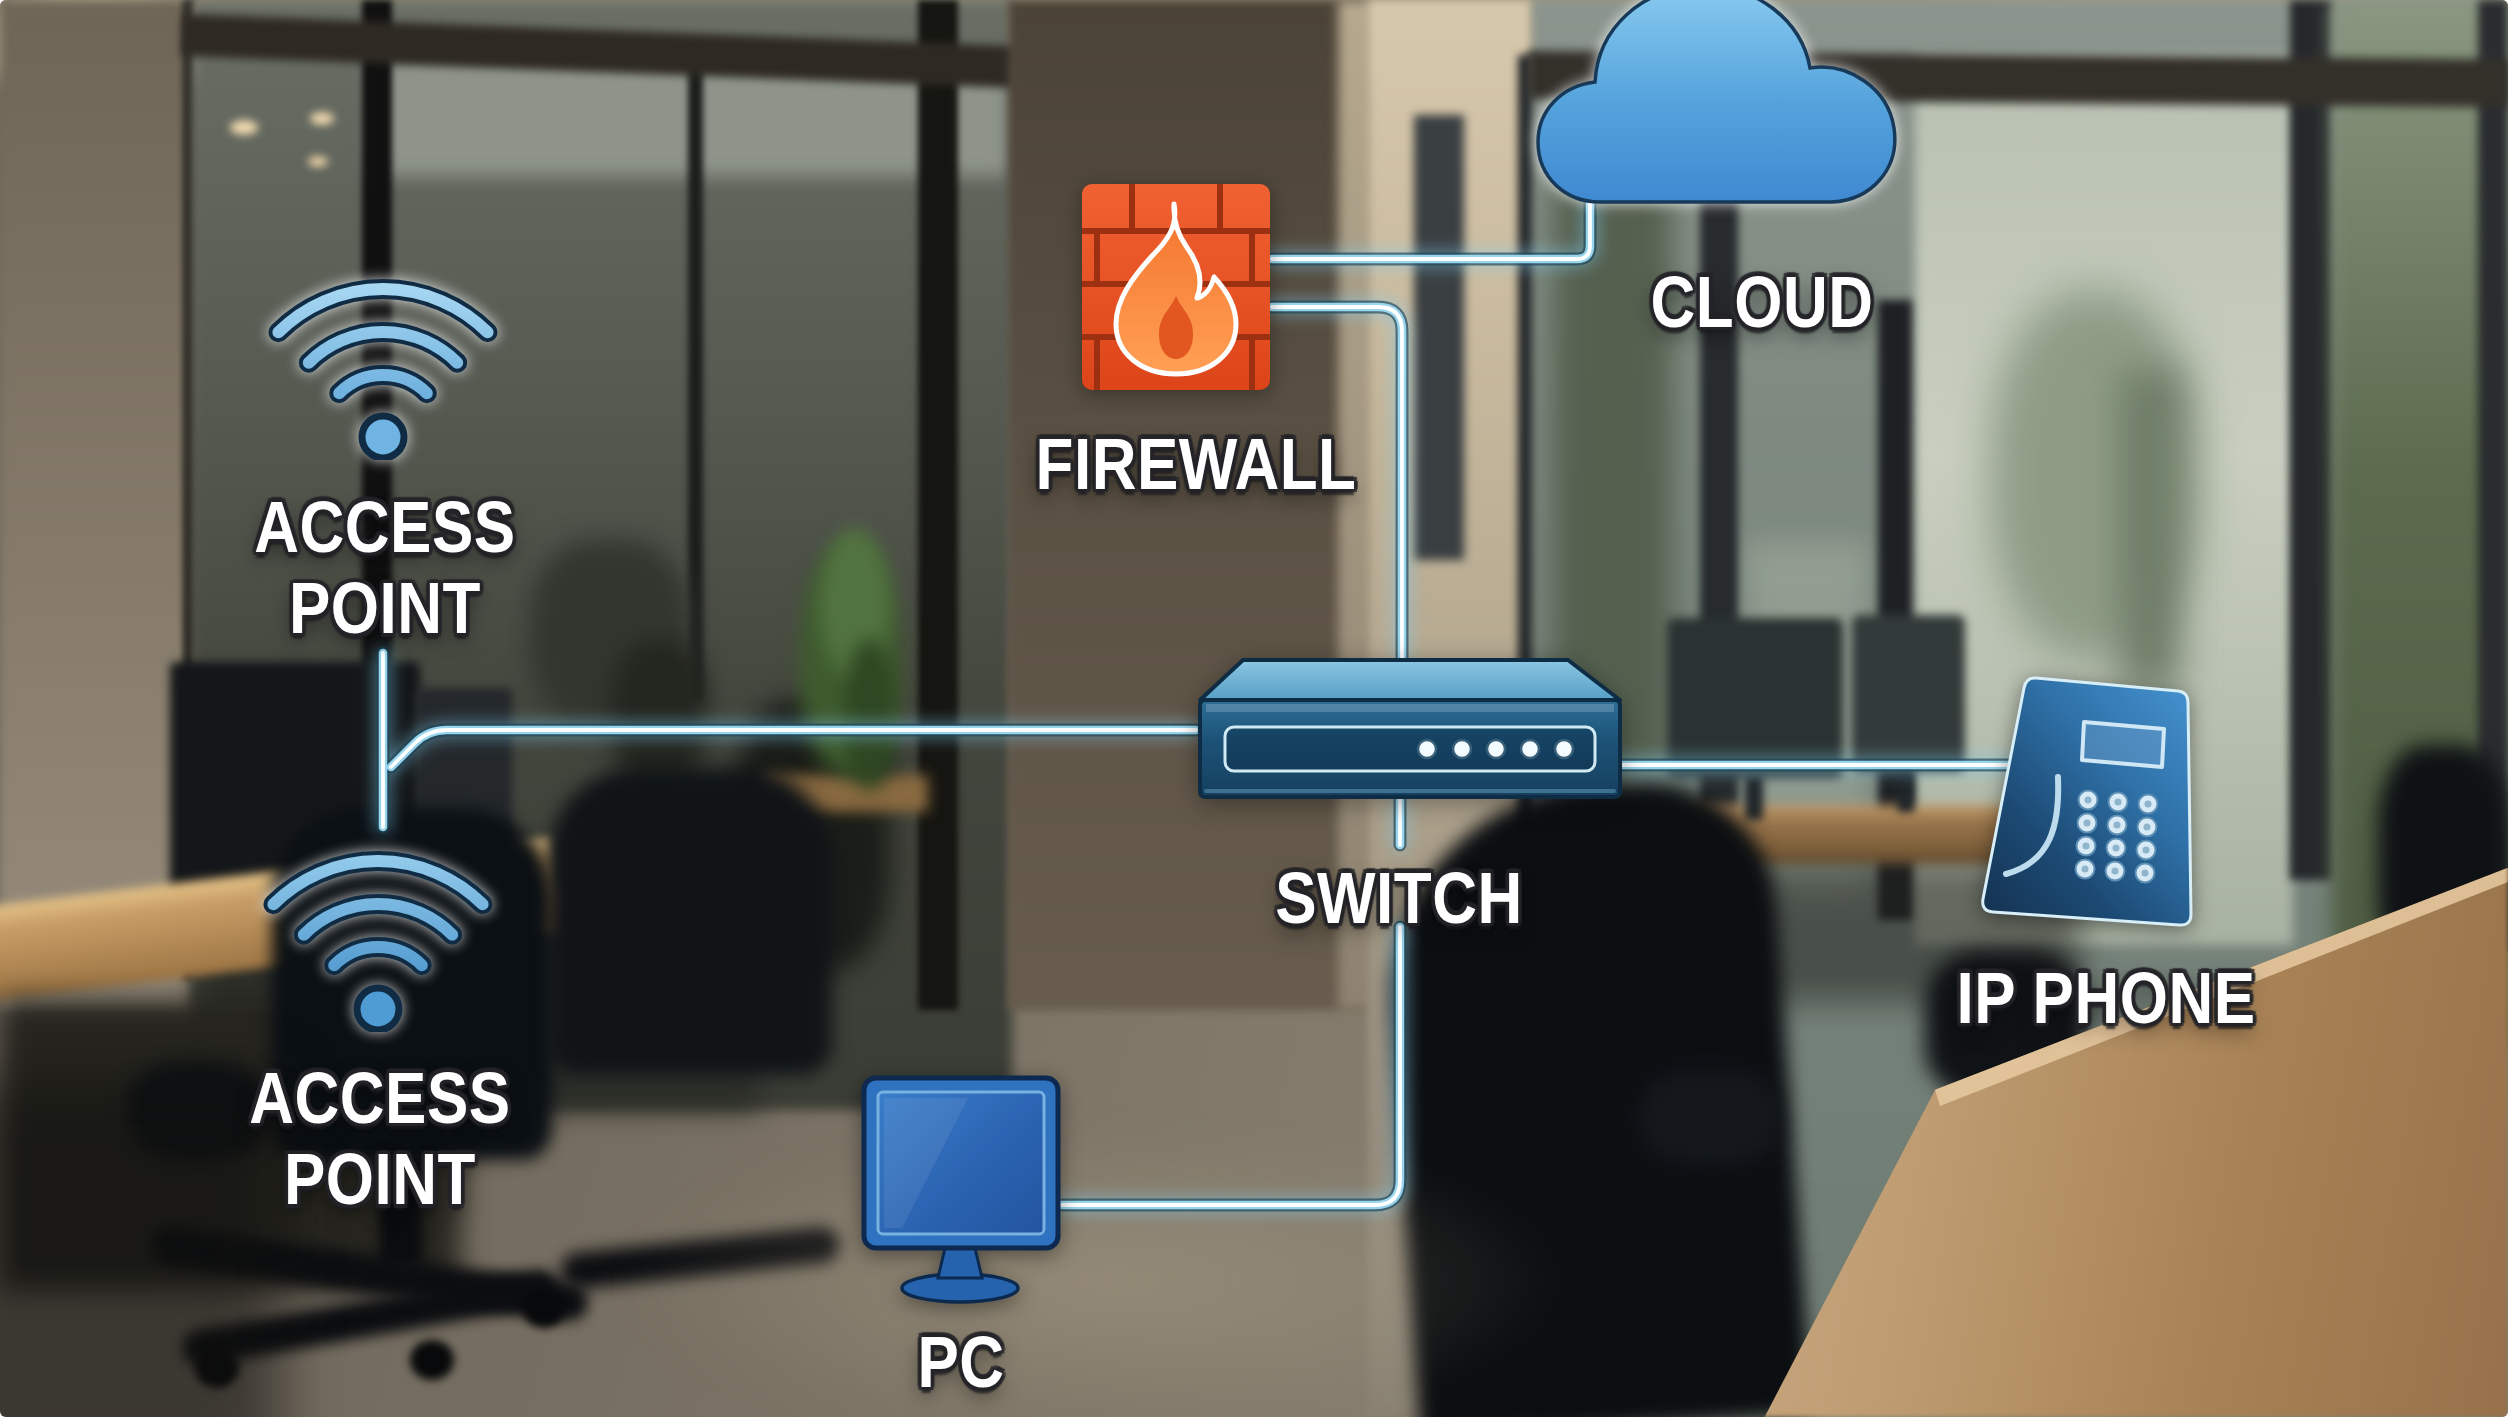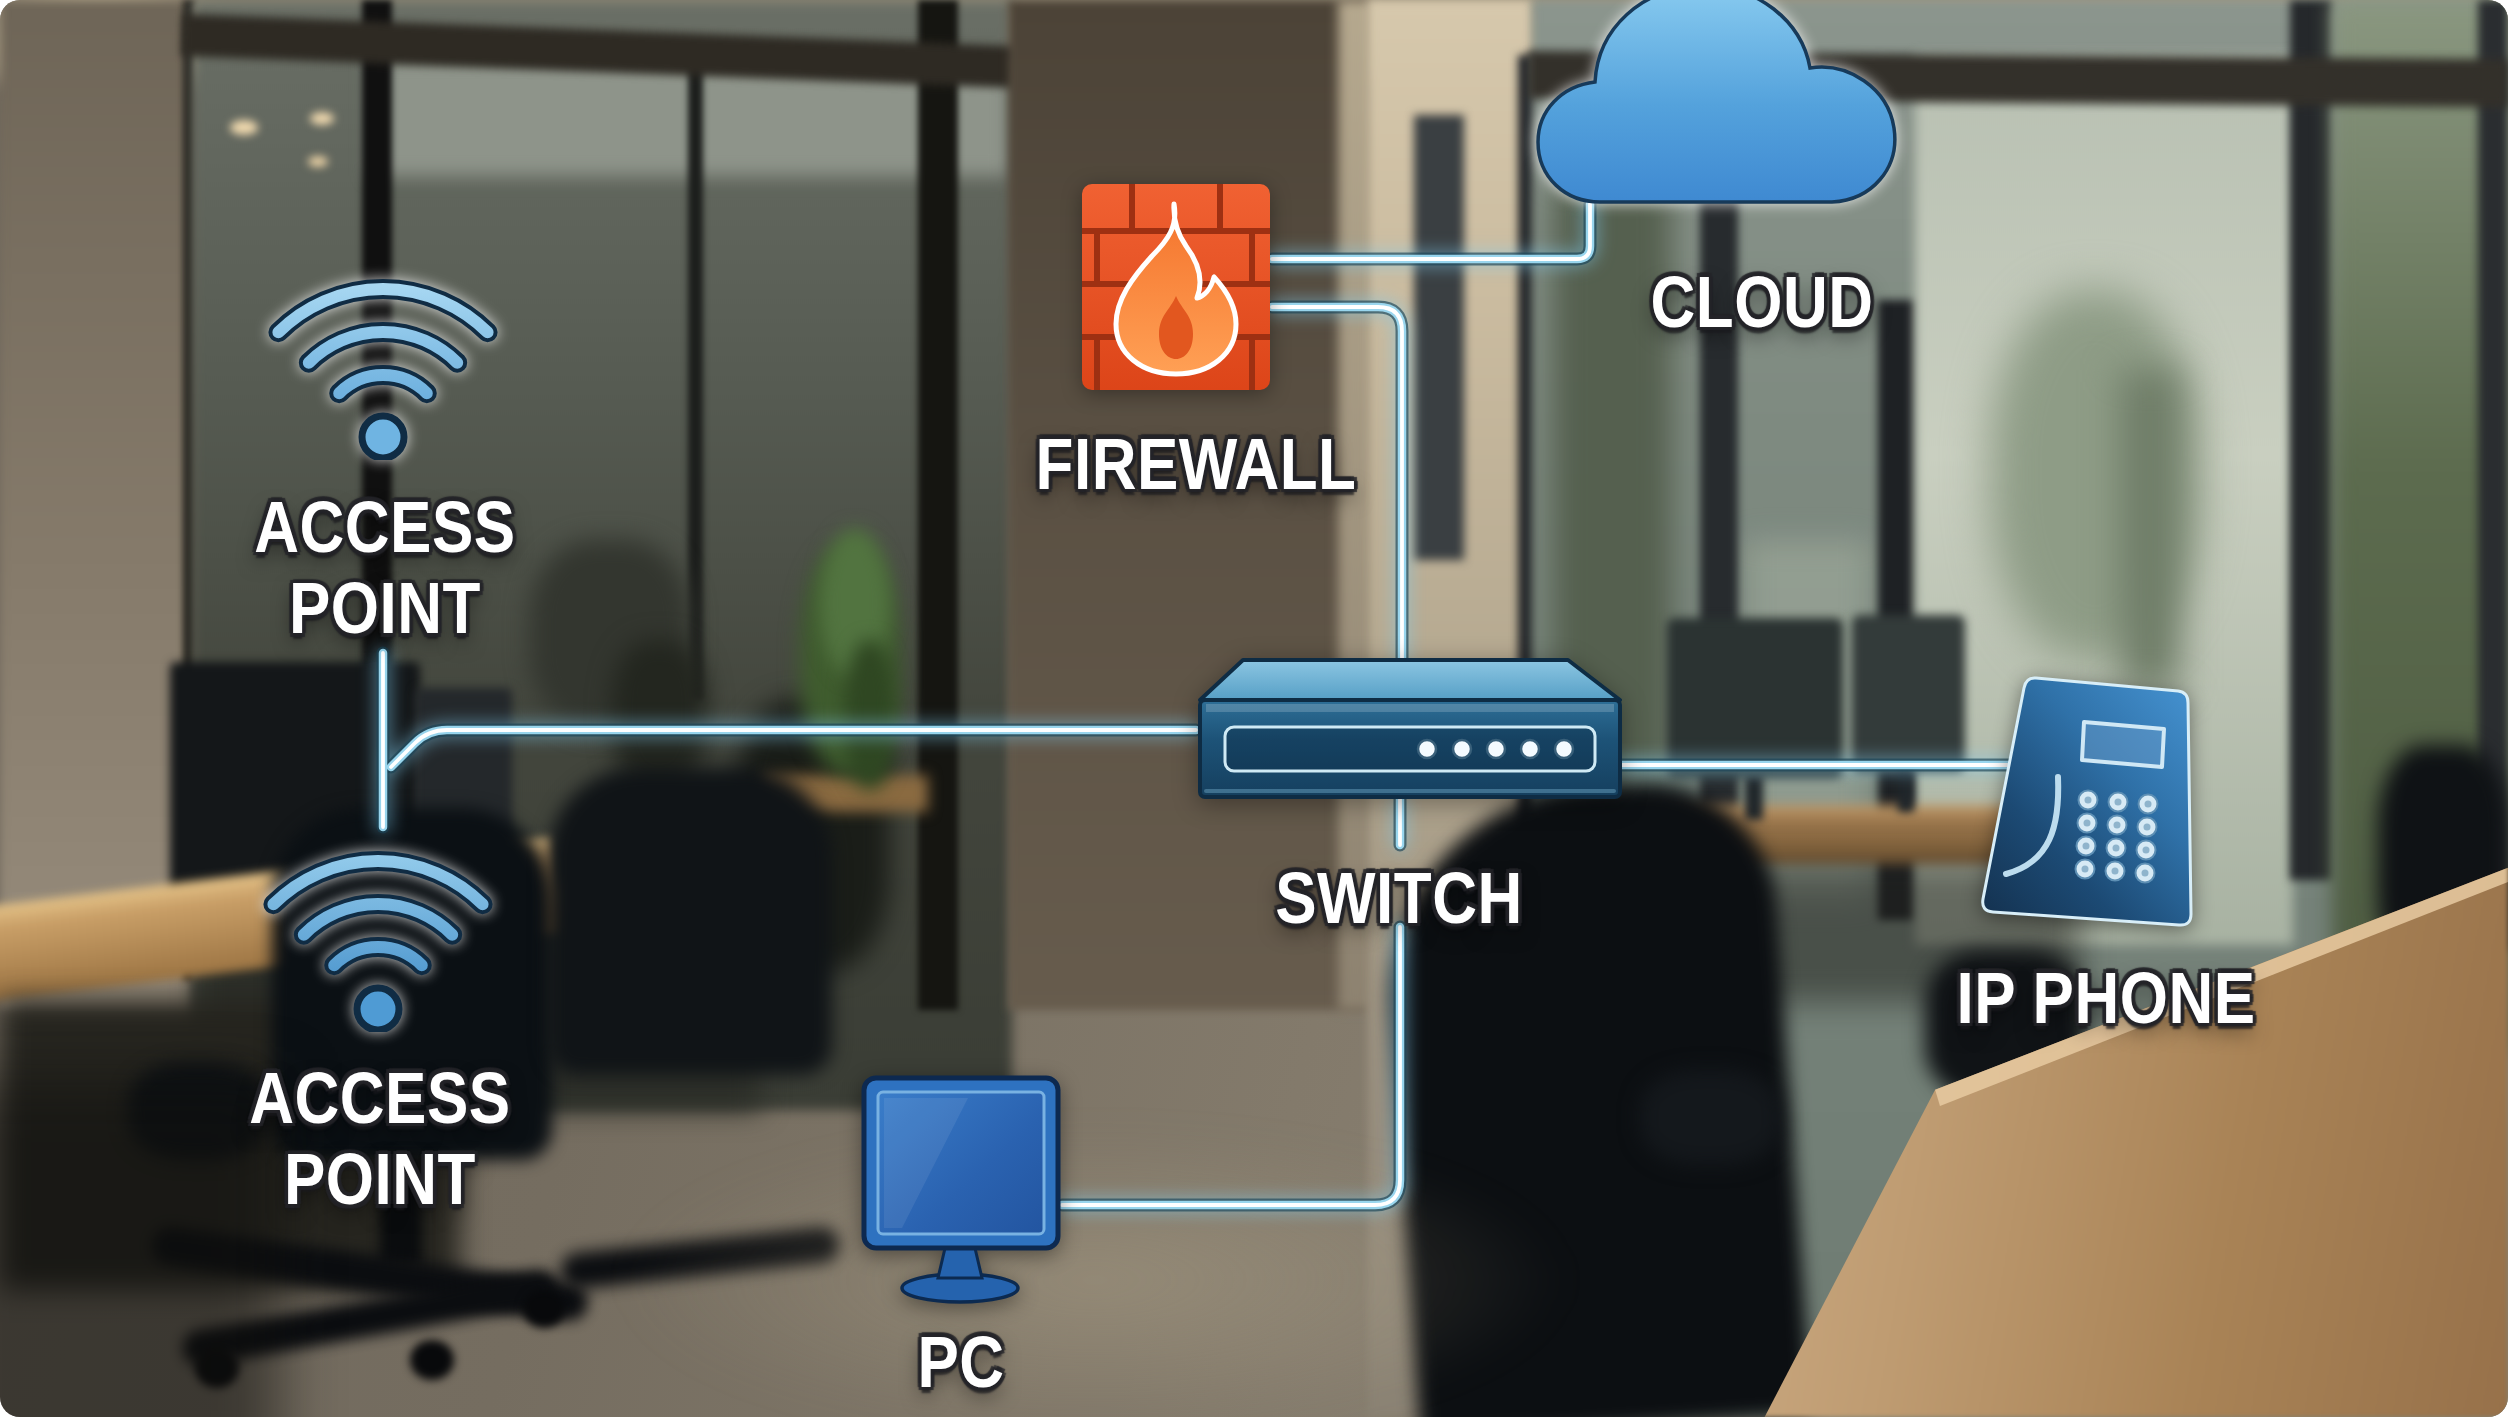--- a/index.html
+++ b/index.html
@@ -1,16 +1,16 @@
 <!DOCTYPE html>
 <html><head>
 <meta charset="utf-8">
 <style>
   html,body{margin:0;padding:0;background:#ffffff;}
-  .stage{position:relative;width:2508px;height:1417px;overflow:hidden;border-radius:20px;
+  .stage{position:relative;width:2508px;height:1417px;overflow:hidden;border-radius:6px;
          background:linear-gradient(105deg,#6e675c 0%,#756d60 30%,#837a6b 55%,#8d8476 75%,#978e80 100%);
          font-family:"Liberation Sans",sans-serif;}
   .b{position:absolute;}
   .wires{position:absolute;left:0;top:0;z-index:5;filter:drop-shadow(0 0 9px rgba(130,205,240,.7));}
   .icon{position:absolute;z-index:6;}
   .glow-white{filter:drop-shadow(0 0 7px rgba(255,255,255,.8));}
   .label{position:absolute;z-index:7;color:#fff;font-weight:700;font-size:62px;line-height:70px;
          letter-spacing:.5px;text-align:center;transform:translateX(-50%) scaleY(1.16);transform-origin:50% 0;
          text-shadow:-3px -3px 1px rgba(35,35,40,.85),3px -3px 1px rgba(35,35,40,.85),
                      -3px 3px 1px rgba(35,35,40,.85),3px 3px 1px rgba(35,35,40,.85),

